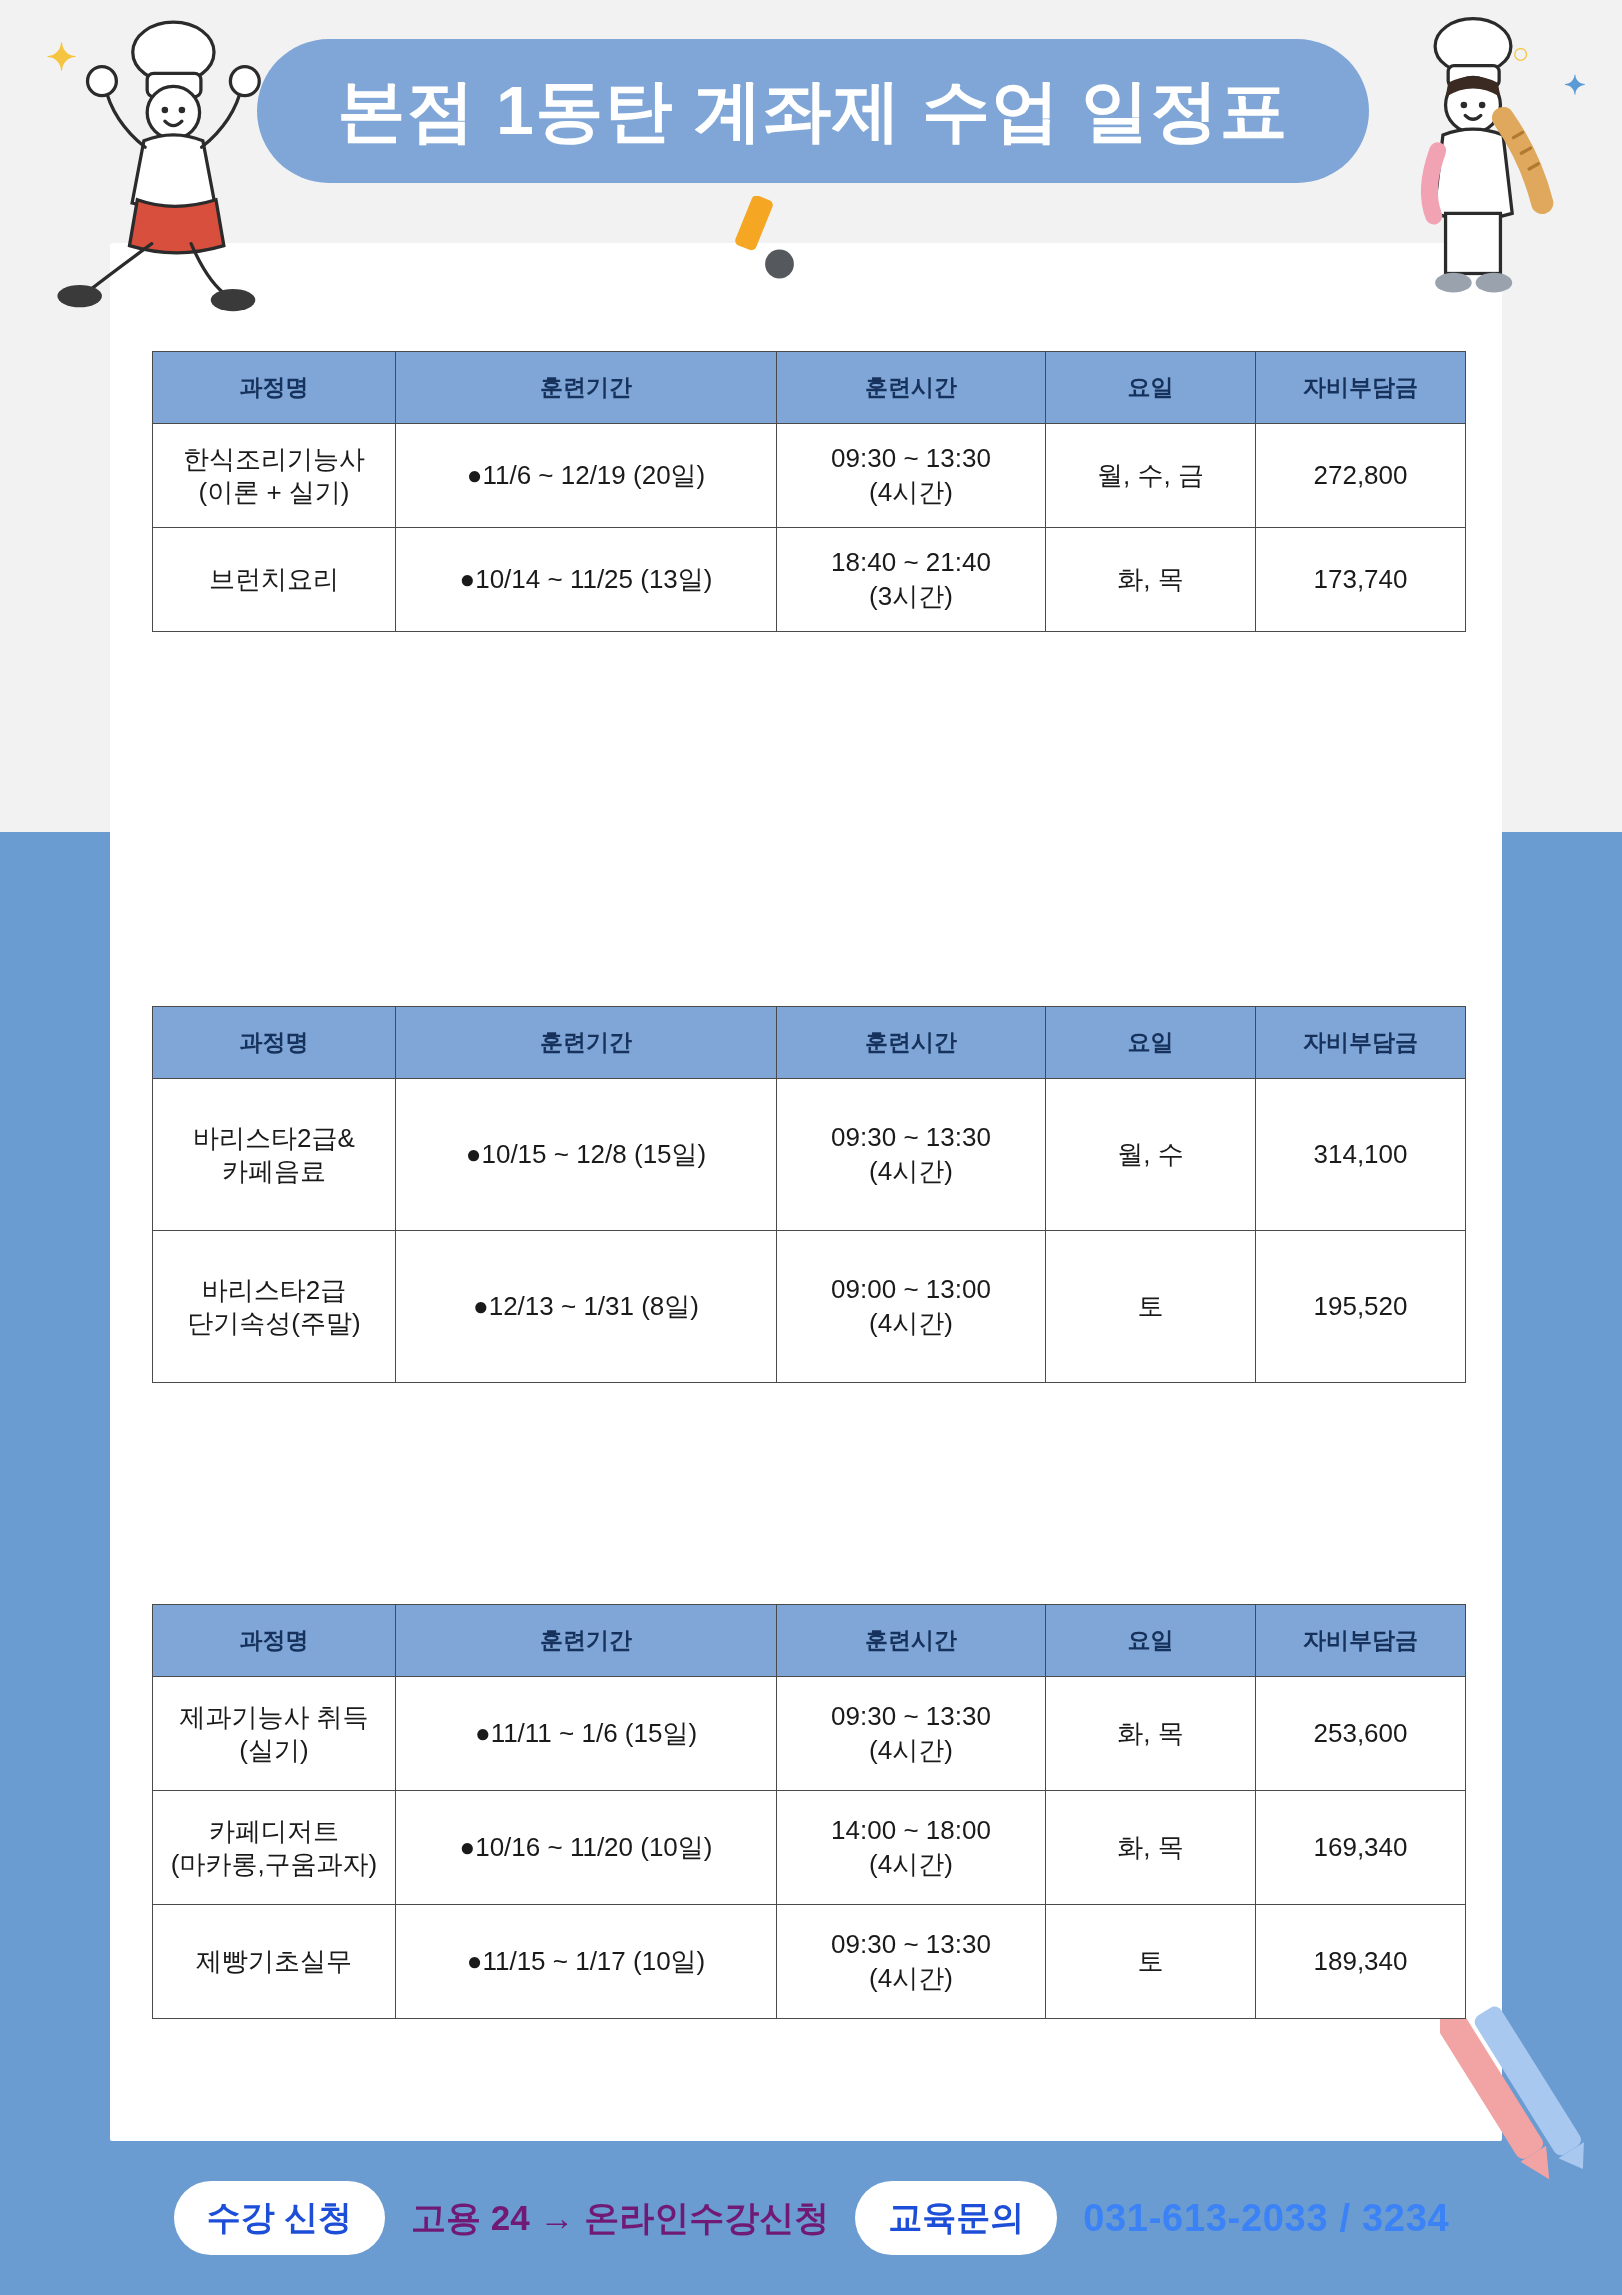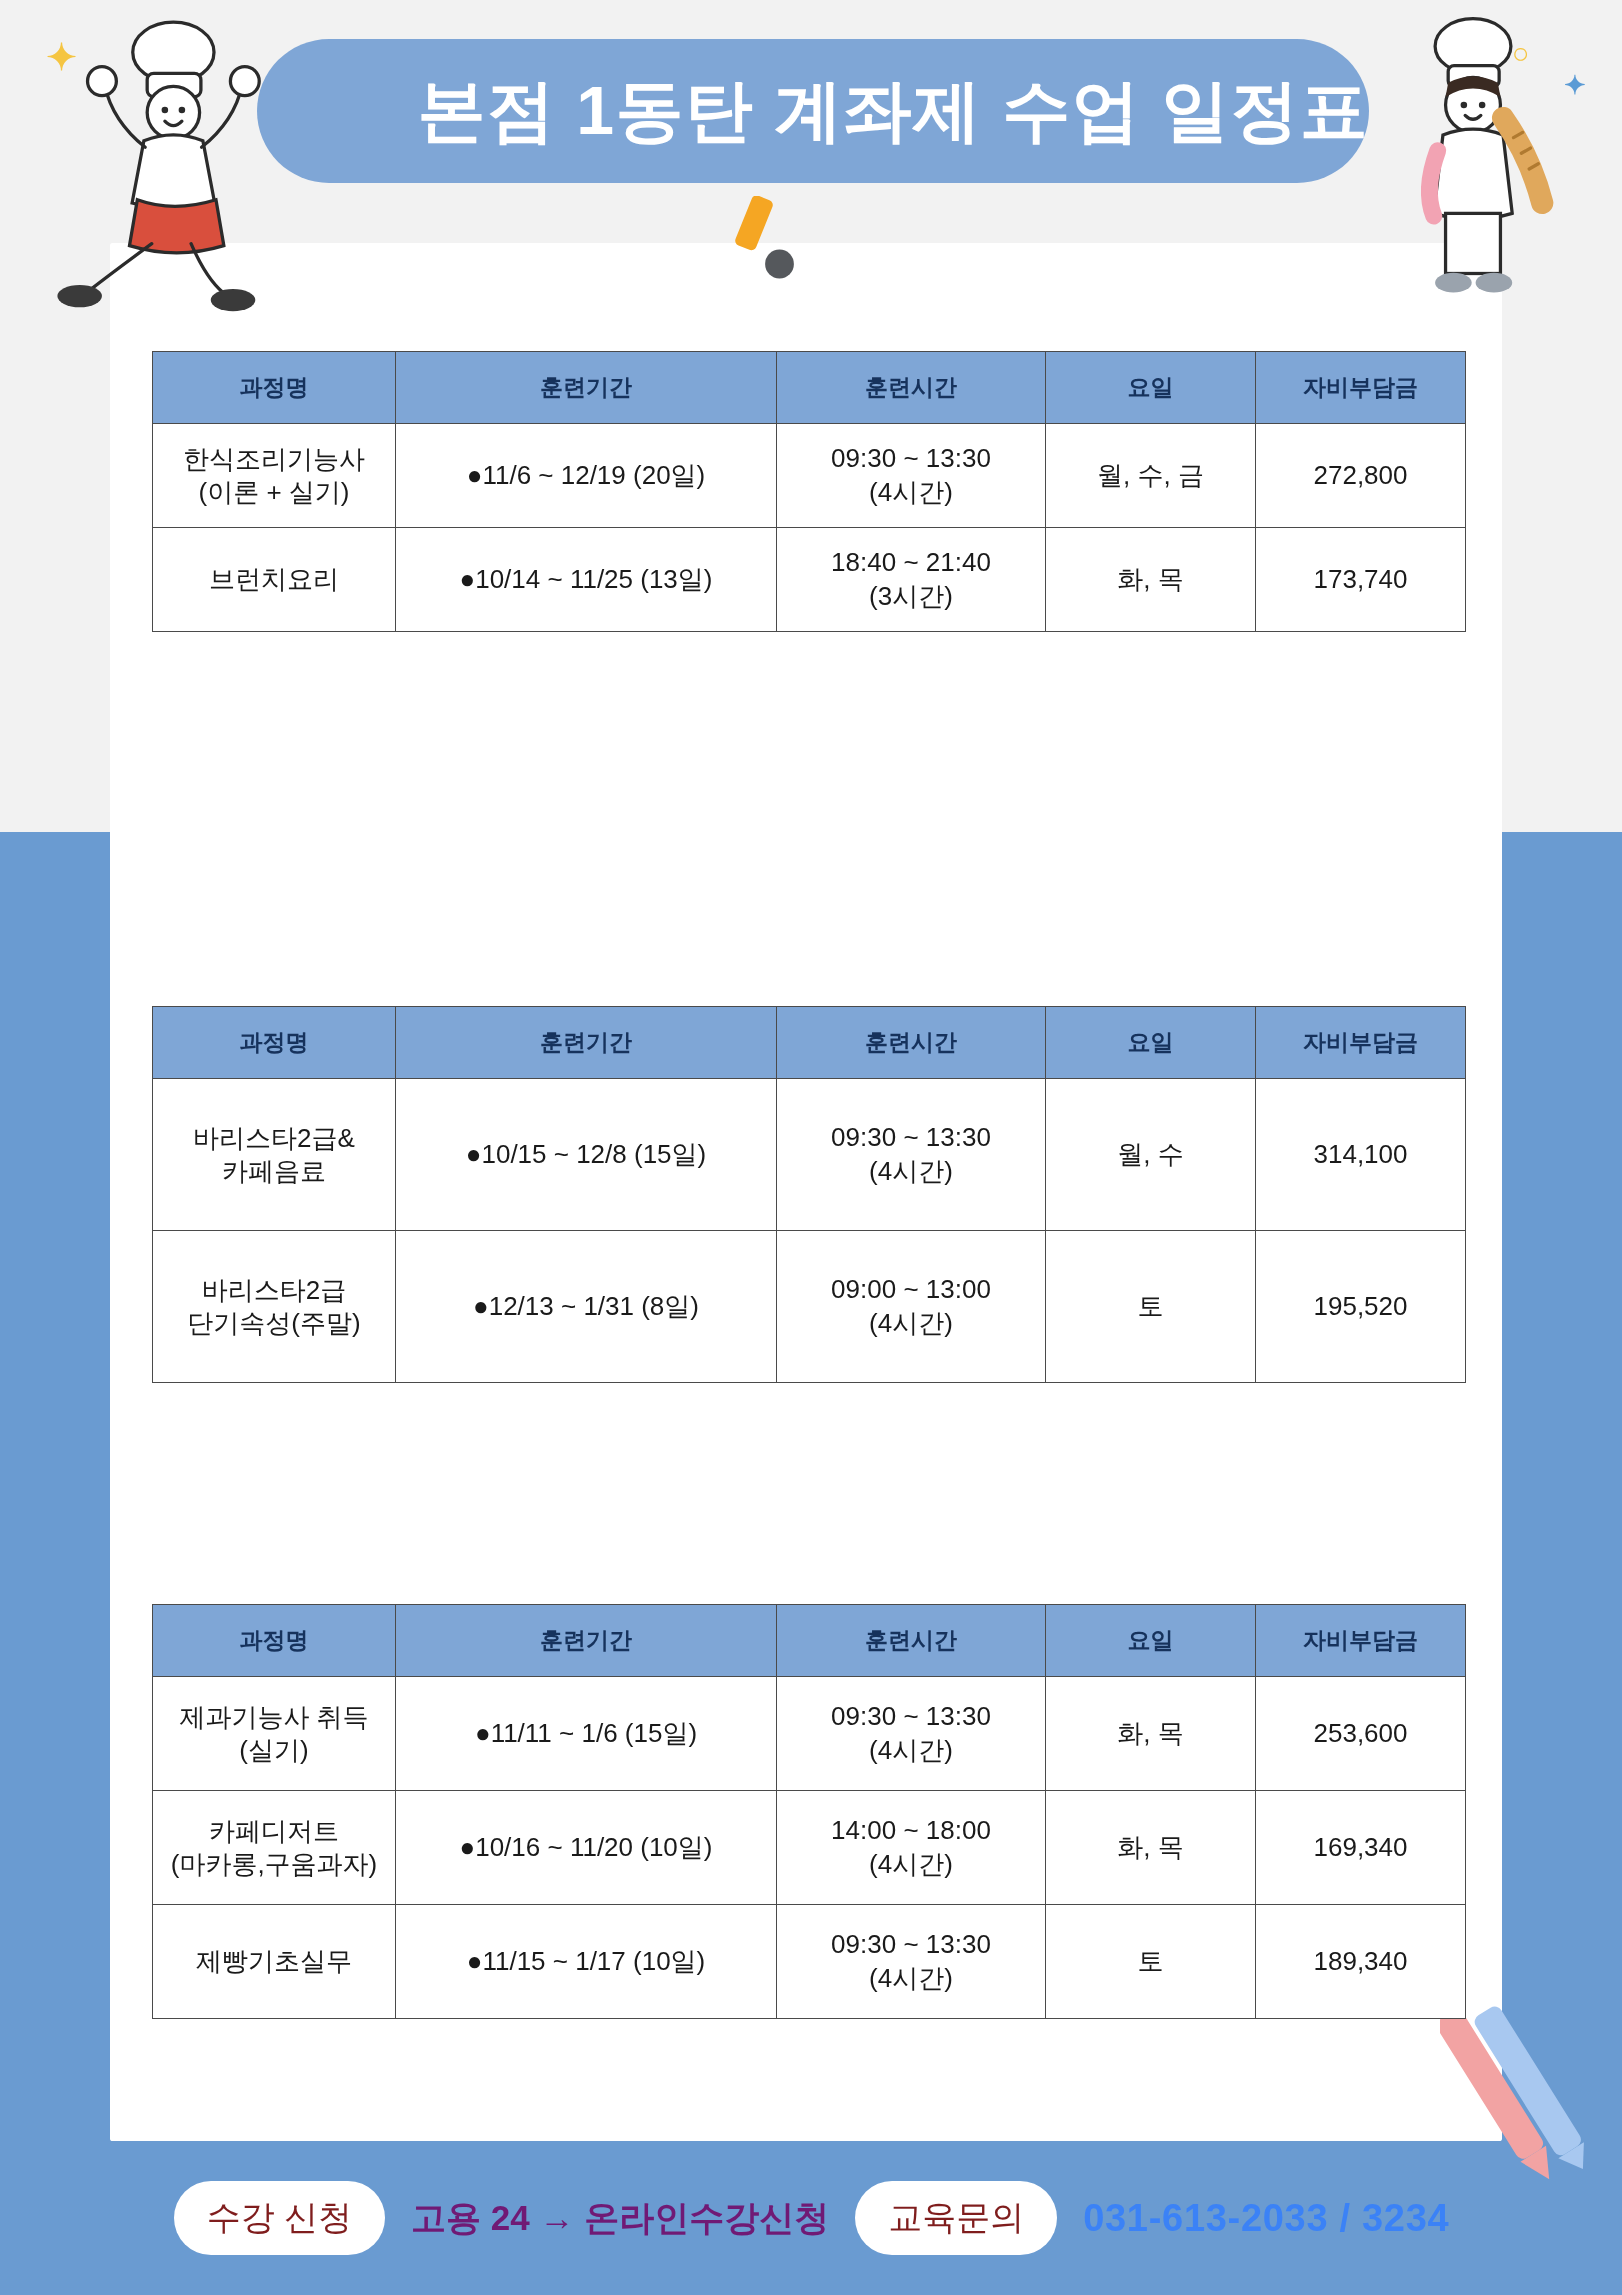--- a/index.html
+++ b/index.html
@@ -38,21 +38,21 @@
 
   
   .title-pill {
     position: absolute;
     left: 257px; top: 39px;
     width: 1112px; height: 144px;
     background: #7fa6d6;
     border-radius: 72px;
     display: flex;
     align-items: center;
-    justify-content: flex-end;
+    justify-content: center;
   }
   .title-text {
     color: #ffffff;
     font-size: 68px;
     font-weight: bold;
     letter-spacing: 1.3px;
     white-space: nowrap;
   }
 
   
@@ -153,23 +153,23 @@
     width: 1623px; height: 154px;
     display: flex;
     align-items: center;
     justify-content: center;
     gap: 26px;
   }
   .pill {
     background: #ffffff;
     border-radius: 39px;
     padding: 14.4px 33px;
-    color: #7f1d1d;
+    color: #1d4ed8;
     font-size: 34px;
-    font-weight: normal;
+    font-weight: bold;
     white-space: nowrap;
   }
   .footer-text {
     color: #701a75;
     font-size: 35px;
     font-weight: bold;
     white-space: nowrap;
   }
   .footer-phone {
     color: #3b82f6;

